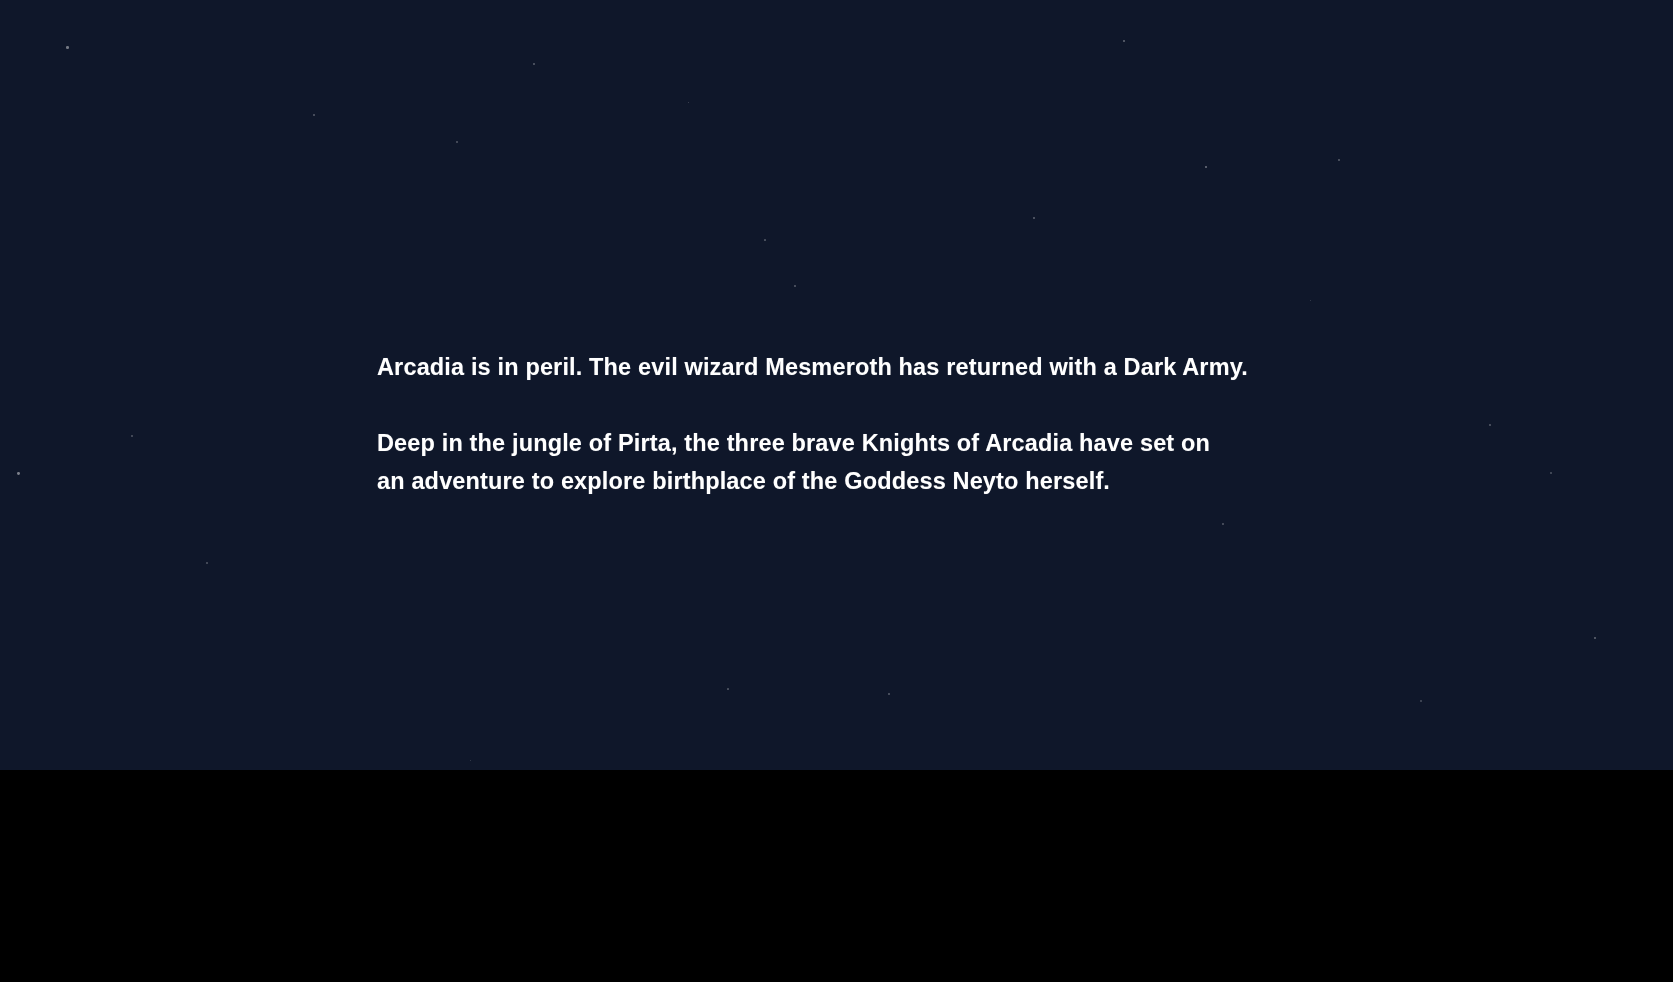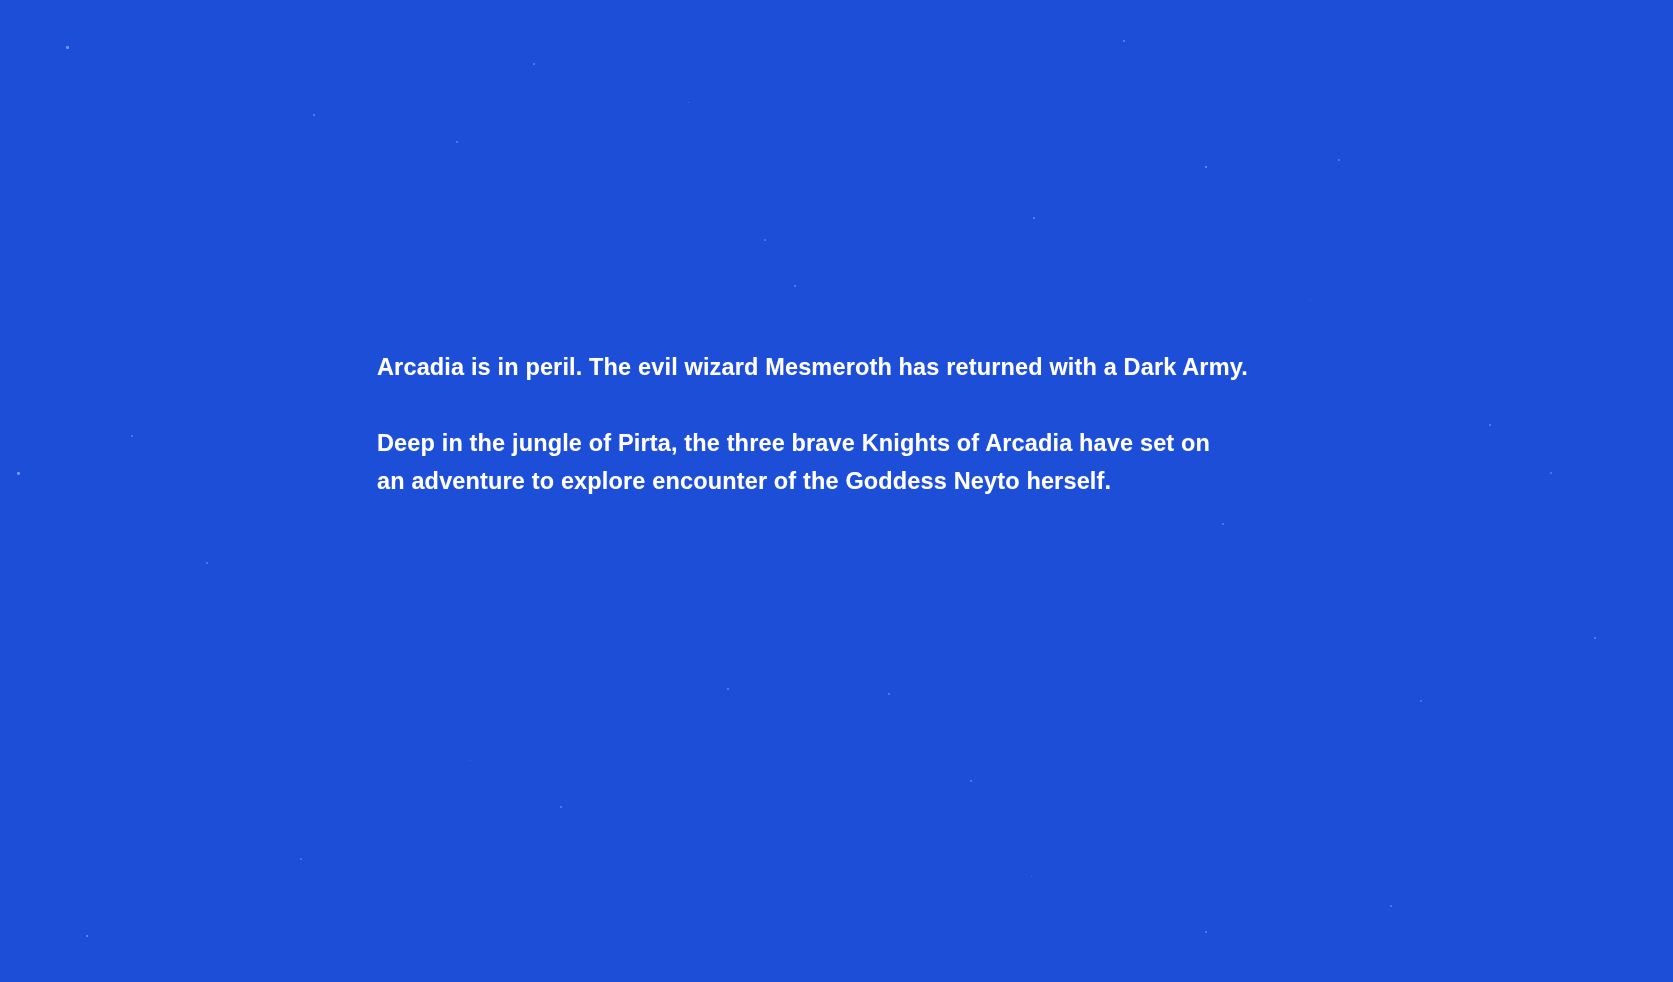--- a/index.html
+++ b/index.html
@@ -9,22 +9,22 @@
   }
   body {
     width: 1673px;
     height: 982px;
     overflow: hidden;
     font-family: "Liberation Sans", sans-serif;
   }
   #screen {
     position: relative;
     width: 1673px;
-    height: 982px;
-    background: #1d4ed8;
+    height: 770px;
+    background: #0f172a;
     overflow: hidden;
   }
   
   #starfield {
     position: absolute;
     inset: 0;
     pointer-events: none;
   }
   .star {
     position: absolute;
@@ -86,15 +86,15 @@
       <div class="star" style="left: 300px; top: 858px; width: 1.5px; height: 1.5px; opacity: 0.22;"></div>
       <div class="star" style="left: 86px; top: 935px; width: 2.4px; height: 2.4px; opacity: 0.38;"></div>
       <div class="star" style="left: 1205px; top: 931px; width: 2px; height: 2px; opacity: 0.3;"></div>
       <div class="star" style="left: 1390px; top: 905px; width: 1.6px; height: 1.6px; opacity: 0.24;"></div>
       <div class="star" style="left: 1031px; top: 876px; width: 1.4px; height: 1.4px; opacity: 0.2;"></div>
       <div class="star" style="left: 470px; top: 760px; width: 1.3px; height: 1.3px; opacity: 0.18;"></div>
       <div class="star" style="left: 1310px; top: 300px; width: 1.3px; height: 1.3px; opacity: 0.18;"></div>
     </div>
 
   <div id="intro-text"><div class="intro-para">Arcadia is in peril. The evil wizard Mesmeroth has returned with a Dark Army.</div><div class="intro-para">Deep in the jungle of Pirta, the three brave Knights of Arcadia have set on
-an adventure to explore encounter of the Goddess Neyto herself.</div></div>
+an adventure to explore birthplace of the Goddess Neyto herself.</div></div>
 
 </div>
 
 </body></html>

